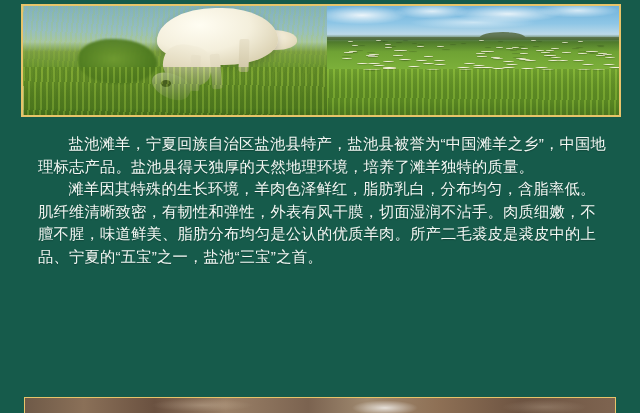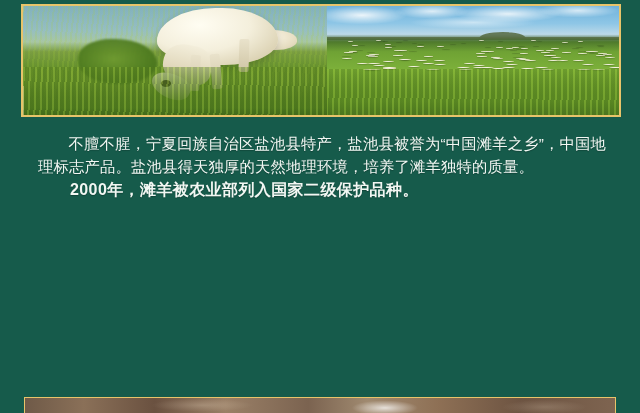--- a/index.html
+++ b/index.html
@@ -403,21 +403,21 @@
           <div class="sheep" style="width: 3.64722%; height: 2.626%; left: 67.9265%; top: 60.0517%; opacity: 0.91;"></div>
           <div class="sheep" style="width: 1.72842%; height: 1.24446%; left: 18.0361%; top: 3.76688%; opacity: 0.73;"></div>
           <div class="sheep" style="width: 2.80578%; height: 2.02016%; left: 52.6736%; top: 35.3695%; opacity: 0.83;"></div>
         </div>
       <div class="meadow-fg"></div>
     </div>
 
   </div>
 
   <div class="copy">
-    <p>不膻不腥，宁夏回族自治区盐池县特产，盐池县被誉为“中国滩羊之乡”，中国地理标志产品。盐池县得天独厚的天然地理环境，培养了滩羊独特的质量。</p>
-    <p class="final">2000年，滩羊被农业部列入国家二级保护品种。</p>
+    <p>盐池滩羊，宁夏回族自治区盐池县特产，盐池县被誉为“中国滩羊之乡”，中国地理标志产品。盐池县得天独厚的天然地理环境，培养了滩羊独特的质量。</p>
+    <p>滩羊因其特殊的生长环境，羊肉色泽鲜红，脂肪乳白，分布均匀，含脂率低。肌纤维清晰致密，有韧性和弹性，外表有风干膜，切面湿润不沾手。肉质细嫩，不膻不腥，味道鲜美、脂肪分布均匀是公认的优质羊肉。所产二毛裘皮是裘皮中的上品、宁夏的“五宝”之一，盐池“三宝”之首。</p>
   </div>
 
   <div class="bottom-strip" aria-label="底部棕色羊肉食材照片条带">
     <div class="sheen"></div>
   </div>
 
 </div>
 
 </body></html>

